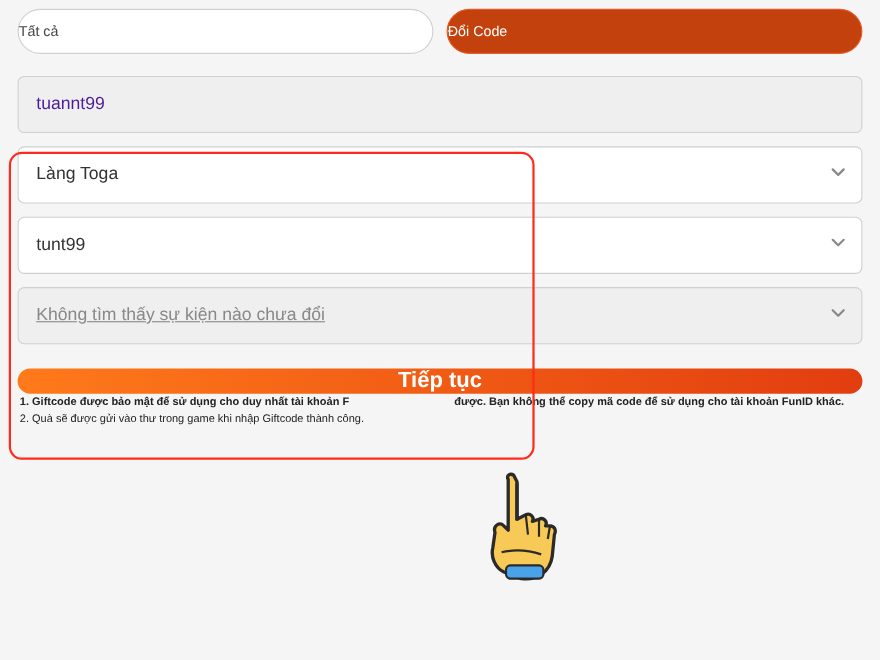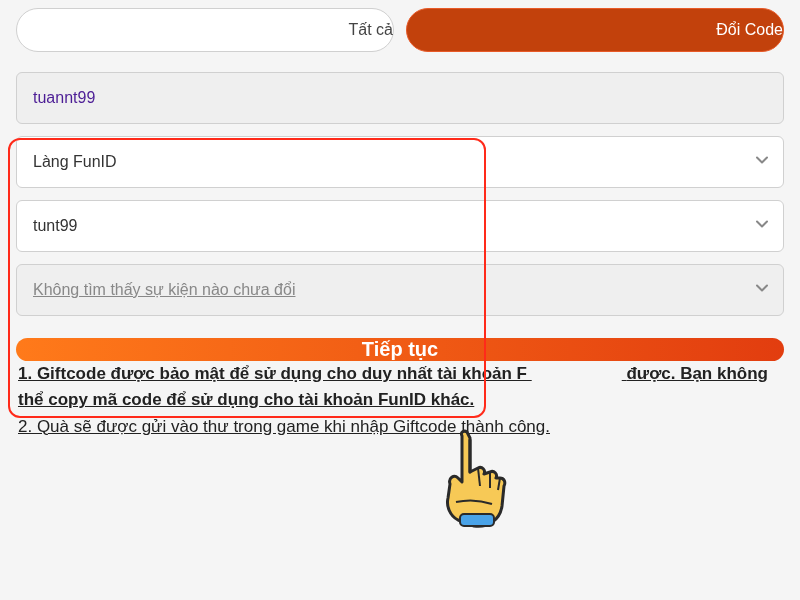--- a/index.html
+++ b/index.html
@@ -15,23 +15,23 @@
     padding: 8px 16px;
   }
   .tabs {
     display: flex;
     gap: 12px;
     margin-bottom: 20px;
   }
   .tab {
     flex: 1;
     padding: 12px 0;
-    text-align: right;
+    text-align: left;
     border-radius: 999px;
-    font-size: 16px;
+    font-size: 13px;
     font-weight: 500;
     cursor: pointer;
   }
   .tab-outline {
     background: #fff;
     border: 1px solid #d0d0d0;
     color: #444;
   }
   .tab-active {
     background: #c2410c;
@@ -80,25 +80,24 @@
     border: none;
     border-radius: 999px;
     background: linear-gradient(90deg, #ff7a1a 0%, #e23d0f 100%);
     color: #fff;
     font-size: 20px;
     font-weight: 600;
     cursor: pointer;
     margin-top: 10px;
   }
   .notes {
-    font-size: 17px;
+    font-size: 10px;
     line-height: 1.55;
     color: #222;
     padding: 0 2px;
-    text-decoration: underline;
   }
   .notes .bold { font-weight: 700; }
   .hand {
     position: absolute;
     z-index: 20;
     left: 430px;
     top: 428px;
     pointer-events: none;
   }
 </style>
@@ -109,21 +108,21 @@
   <div class="tabs">
     <div class="tab tab-outline">Tất cả</div>
     <div class="tab tab-active">Đổi Code</div>
   </div>
 
   <div class="field field-disabled">
     <div class="field-input">tuannt99</div>
   </div>
 
   <div class="field">
-    <div class="field-input">Làng FunID</div>
+    <div class="field-input">Làng Toga</div>
     <span class="chevron">
       <svg width="16" height="16" viewBox="0 0 16 16">
           <path d="M3 5.5 L8 10.5 L13 5.5" stroke="#888" stroke-width="2" fill="none" stroke-linecap="round" stroke-linejoin="round"></path>
         </svg>
     </span>
   </div>
 
   <div class="field">
     <div class="field-input">tunt99</div>
     <span class="chevron">

